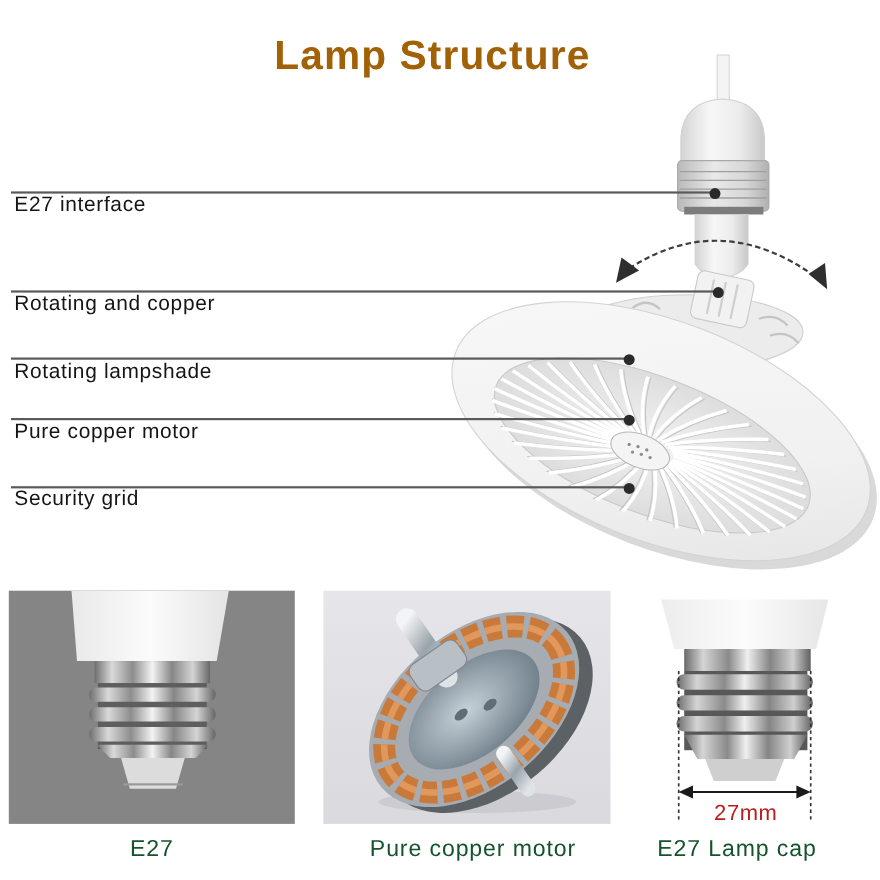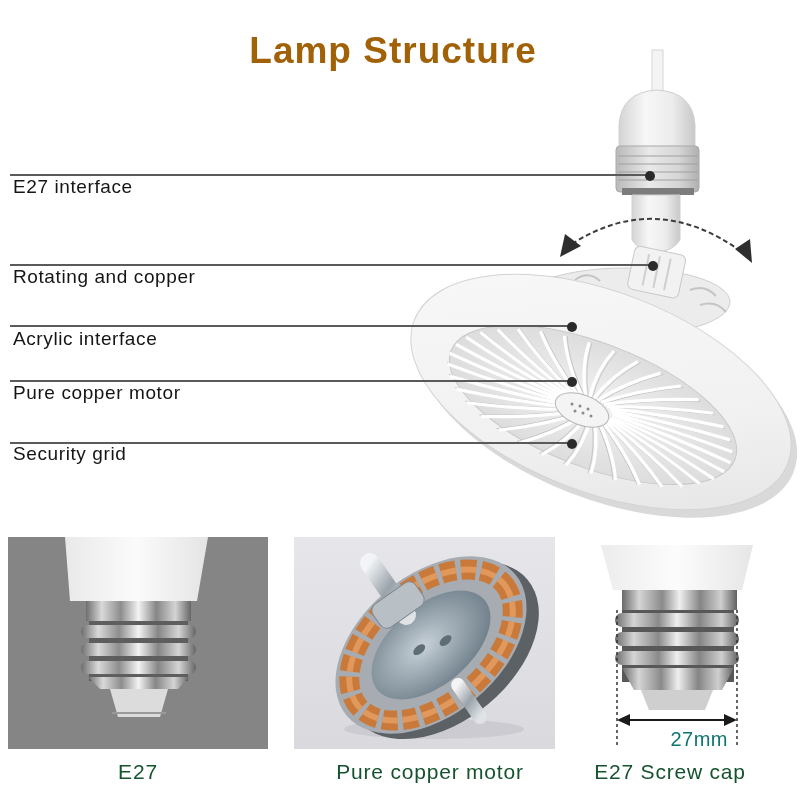--- a/index.html
+++ b/index.html
@@ -14,21 +14,21 @@
   .callout-dot { width: 10px; height: 10px; border-radius: 50%; background: #2a2a2a; margin: -4px 0 0 -5px; }
   .panel { top: 537px; height: 212px; overflow: hidden; }
   .panel-e27 { left: 8px; width: 260px; background: #858585; }
   .panel-motor { left: 294px; width: 261px; background: linear-gradient(180deg, #e6e6ea 0%, #d9d9de 100%); }
   .panel-cap { left: 590px; width: 180px; background: #ffffff; }
   .panel svg { display: block; }
   .caption { top: 760px; font-size: 21px; letter-spacing: 0.8px; text-align: center; color: #14532d; white-space: nowrap; }
   .cap-1 { left: 38px; width: 200px; }
   .cap-2 { left: 310px; width: 240px; }
   .cap-3 { left: 570px; width: 200px; }
-  .dimension { left: 628px; width: 100px; top: 728px; text-align: right; font-size: 20px; letter-spacing: 0.5px; color: #0f766e; }
+  .dimension { left: 628px; width: 100px; top: 728px; text-align: center; font-size: 20px; letter-spacing: 0.5px; color: #b91c1c; }
 </style>
 </head>
 <body>
 
 <div class="abs title">Lamp Structure</div>
 
 <svg class="abs illus" viewBox="0 0 800 800" width="800" height="800">
   <defs>
     <linearGradient id="sockGrad" x1="0" x2="1" y1="0" y2="0">
       <stop offset="0" stop-color="#d4d4d4"></stop>
@@ -184,21 +184,21 @@
 </svg>
 
 <div class="abs callout-label" style="top:144px">E27 interface</div>
 <div class="abs callout-line" style="top:174px; width:640px"></div>
 <div class="abs callout-dot" style="left:650px; top:175px"></div>
 
 <div class="abs callout-label" style="top:234px">Rotating and copper</div>
 <div class="abs callout-line" style="top:264px; width:643px"></div>
 <div class="abs callout-dot" style="left:653px; top:265px"></div>
 
-<div class="abs callout-label" style="top:296px">Acrylic interface</div>
+<div class="abs callout-label" style="top:296px">Rotating lampshade</div>
 <div class="abs callout-line" style="top:325px; width:562px"></div>
 <div class="abs callout-dot" style="left:572px; top:326px"></div>
 
 <div class="abs callout-label" style="top:350px">Pure copper motor</div>
 <div class="abs callout-line" style="top:380px; width:562px"></div>
 <div class="abs callout-dot" style="left:572px; top:381px"></div>
 
 <div class="abs callout-label" style="top:411px">Security grid</div>
 <div class="abs callout-line" style="top:442px; width:562px"></div>
 <div class="abs callout-dot" style="left:572px; top:443px"></div>
@@ -295,13 +295,13 @@
     <g>
       <line x1="617" y1="610" x2="617" y2="745" stroke="#333" stroke-width="1.5" stroke-dasharray="3 3"></line>
       <line x1="737" y1="610" x2="737" y2="745" stroke="#333" stroke-width="1.5" stroke-dasharray="3 3"></line>
       <line x1="625" y1="720" x2="729" y2="720" stroke="#1a1a1a" stroke-width="2"></line>
       <polygon points="617,720 630,714 630,726" fill="#1a1a1a"></polygon>
       <polygon points="737,720 724,714 724,726" fill="#1a1a1a"></polygon>
     </g>
   </svg>
 </div>
 <div class="abs dimension">27mm</div>
-<div class="abs caption cap-3">E27 Screw cap</div>
+<div class="abs caption cap-3">E27 Lamp cap</div>
 
 </body></html>

